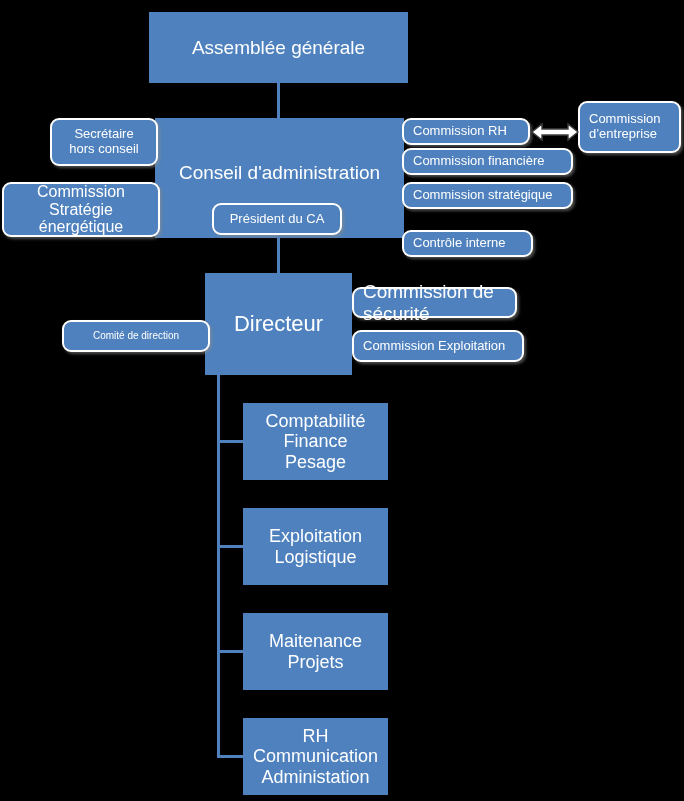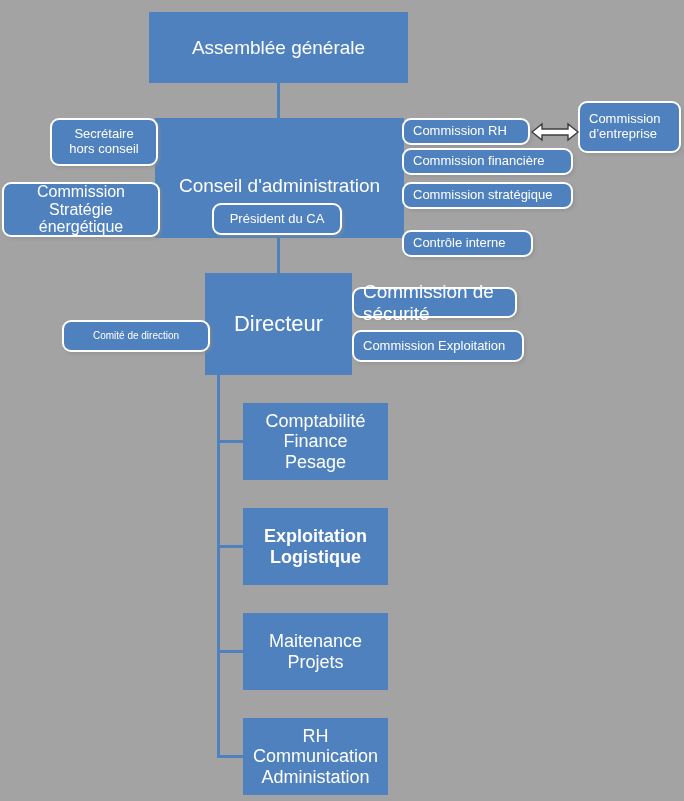--- a/index.html
+++ b/index.html
@@ -8,21 +8,21 @@
     background: #ffffff;
   }
   body {
     font-family: "Liberation Sans", sans-serif;
     -webkit-font-smoothing: antialiased;
   }
   #chart-canvas {
     position: relative;
     width: 684px;
     height: 801px;
-    background: #a3a3a3;
+    background: #000000;
     overflow: hidden;
   }
 
   
   .node {
     position: absolute;
     box-sizing: border-box;
     display: flex;
     align-items: center;
     justify-content: center;
@@ -81,21 +81,21 @@
 
   <div class="conn h" style="left:217px; top:440px; width:28px;"></div>
   <div class="conn h" style="left:217px; top:545px; width:28px;"></div>
   <div class="conn h" style="left:217px; top:650px; width:28px;"></div>
   <div class="conn h" style="left:217px; top:755px; width:28px;"></div>
 
   <div class="node flat" style="left:149px; top:12px; width:259px; height:71px; font-size:19px;">
     <span>Assemblée générale</span>
   </div>
 
-  <div class="node flat" style="left:155px; top:118px; width:249px; height:120px; font-size:19px; align-items:flex-start; padding-top:57px;">
+  <div class="node flat" style="left:155px; top:118px; width:249px; height:120px; font-size:19px; align-items:flex-start; padding-top:44px;">
     <span>Conseil d'administration</span>
   </div>
 
   <div class="node pill" style="left:212px; top:203px; width:130px; height:32px; font-size:13px;">
     <span>Président du CA</span>
   </div>
 
   <div class="node pill" style="left:50px; top:118px; width:108px; height:48px; font-size:13px;">
     <span>Secrétaire
 hors conseil</span>
@@ -146,21 +146,21 @@
   <div class="node pill left-align" style="left:352px; top:330px; width:172px; height:32px; font-size:13px;">
     <span>Commission Exploitation</span>
   </div>
 
   <div class="node flat" style="left:243px; top:403px; width:145px; height:77px; font-size:18px;">
     <span>Comptabilité
 Finance
 Pesage</span>
   </div>
 
-  <div class="node flat" style="left:243px; top:508px; width:145px; height:77px; font-size:18px;font-weight:bold;">
+  <div class="node flat" style="left:243px; top:508px; width:145px; height:77px; font-size:18px;">
     <span>Exploitation
 Logistique</span>
   </div>
 
   <div class="node flat" style="left:243px; top:613px; width:145px; height:77px; font-size:18px;">
     <span>Maitenance
 Projets</span>
   </div>
 
   <div class="node flat" style="left:243px; top:718px; width:145px; height:77px; font-size:18px;">

